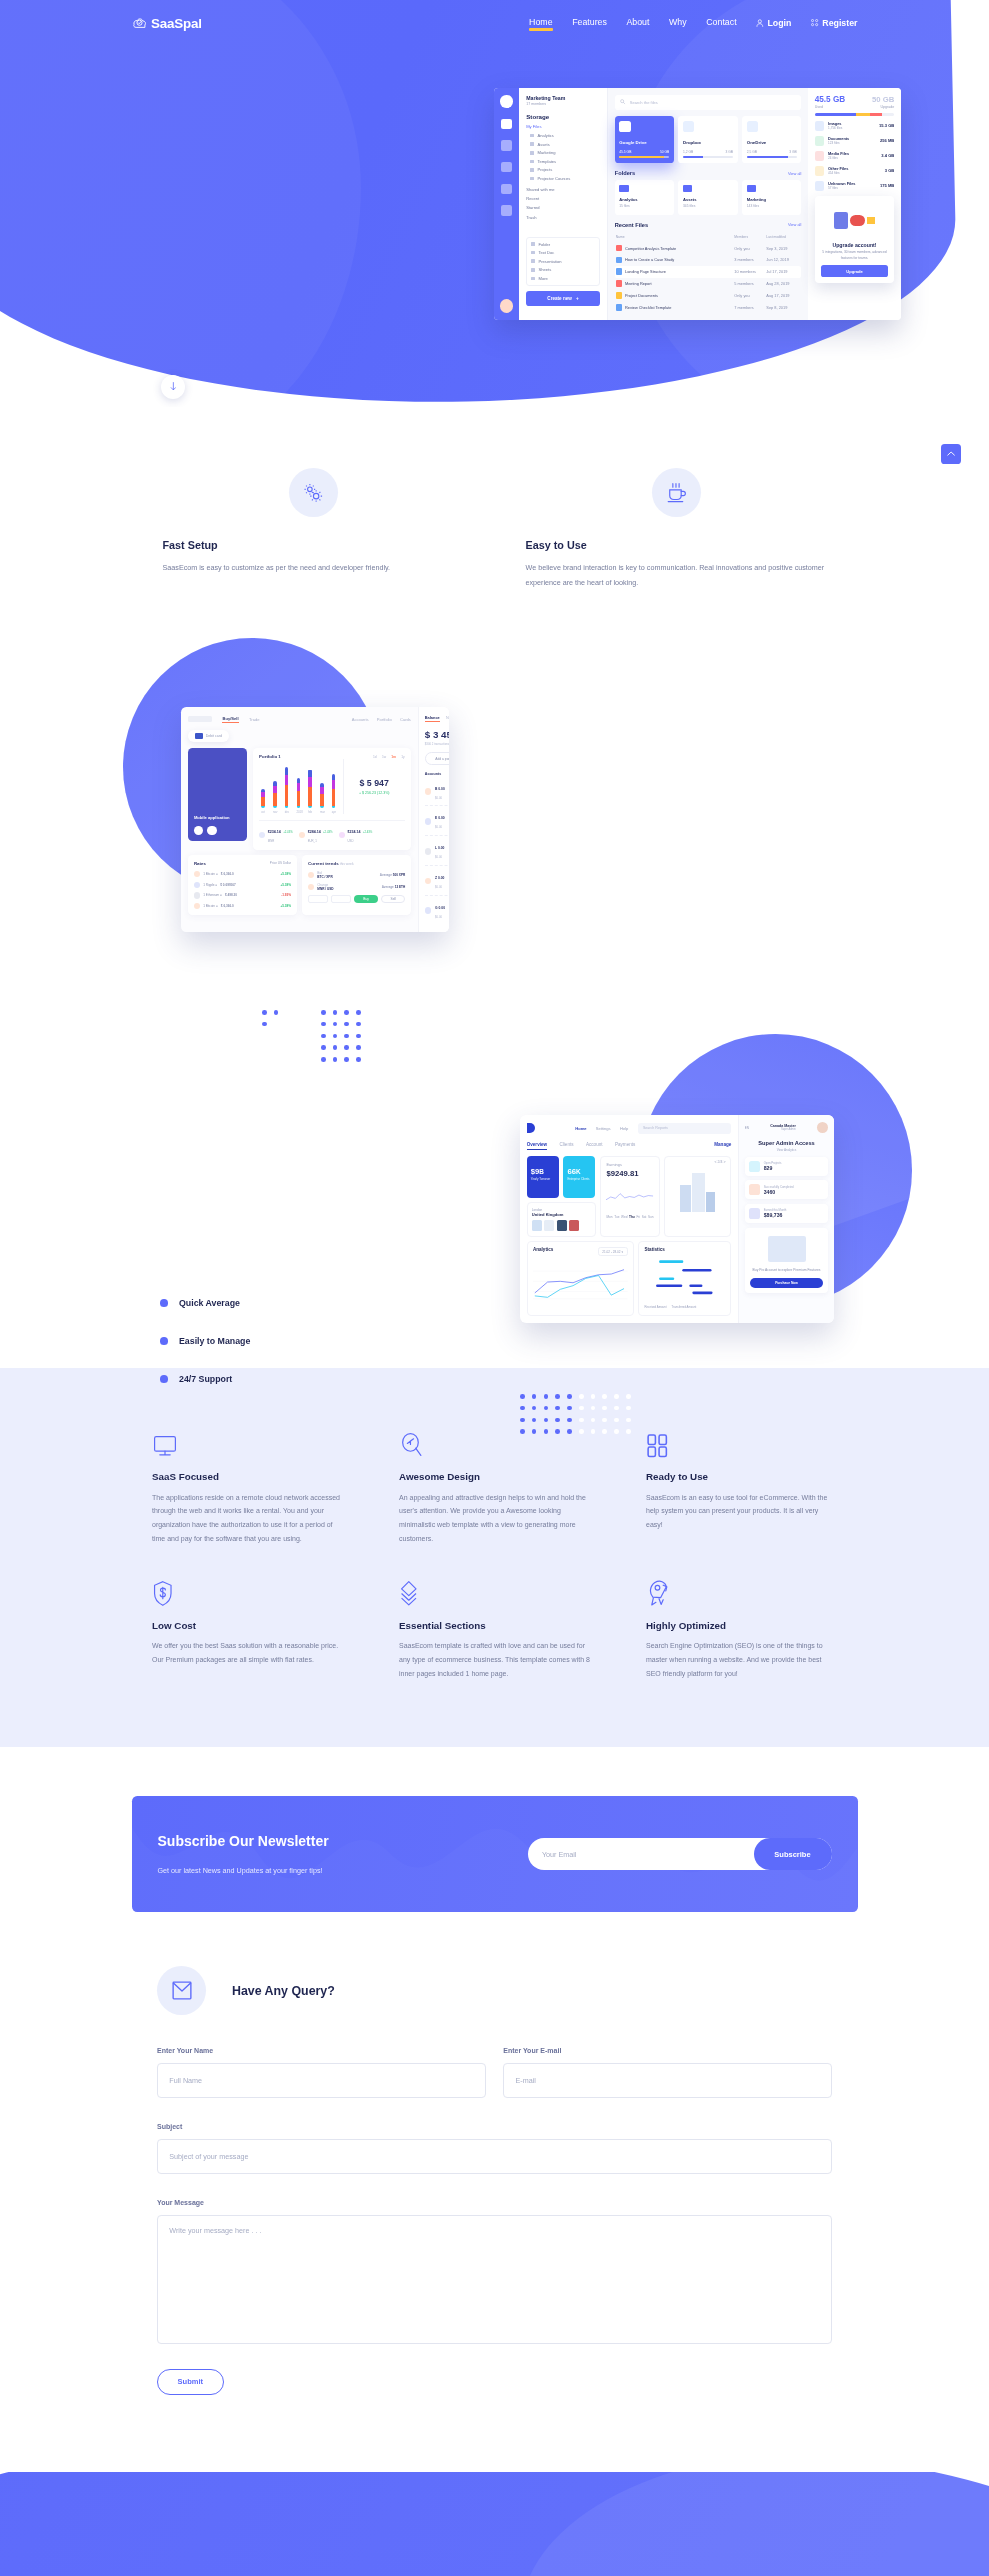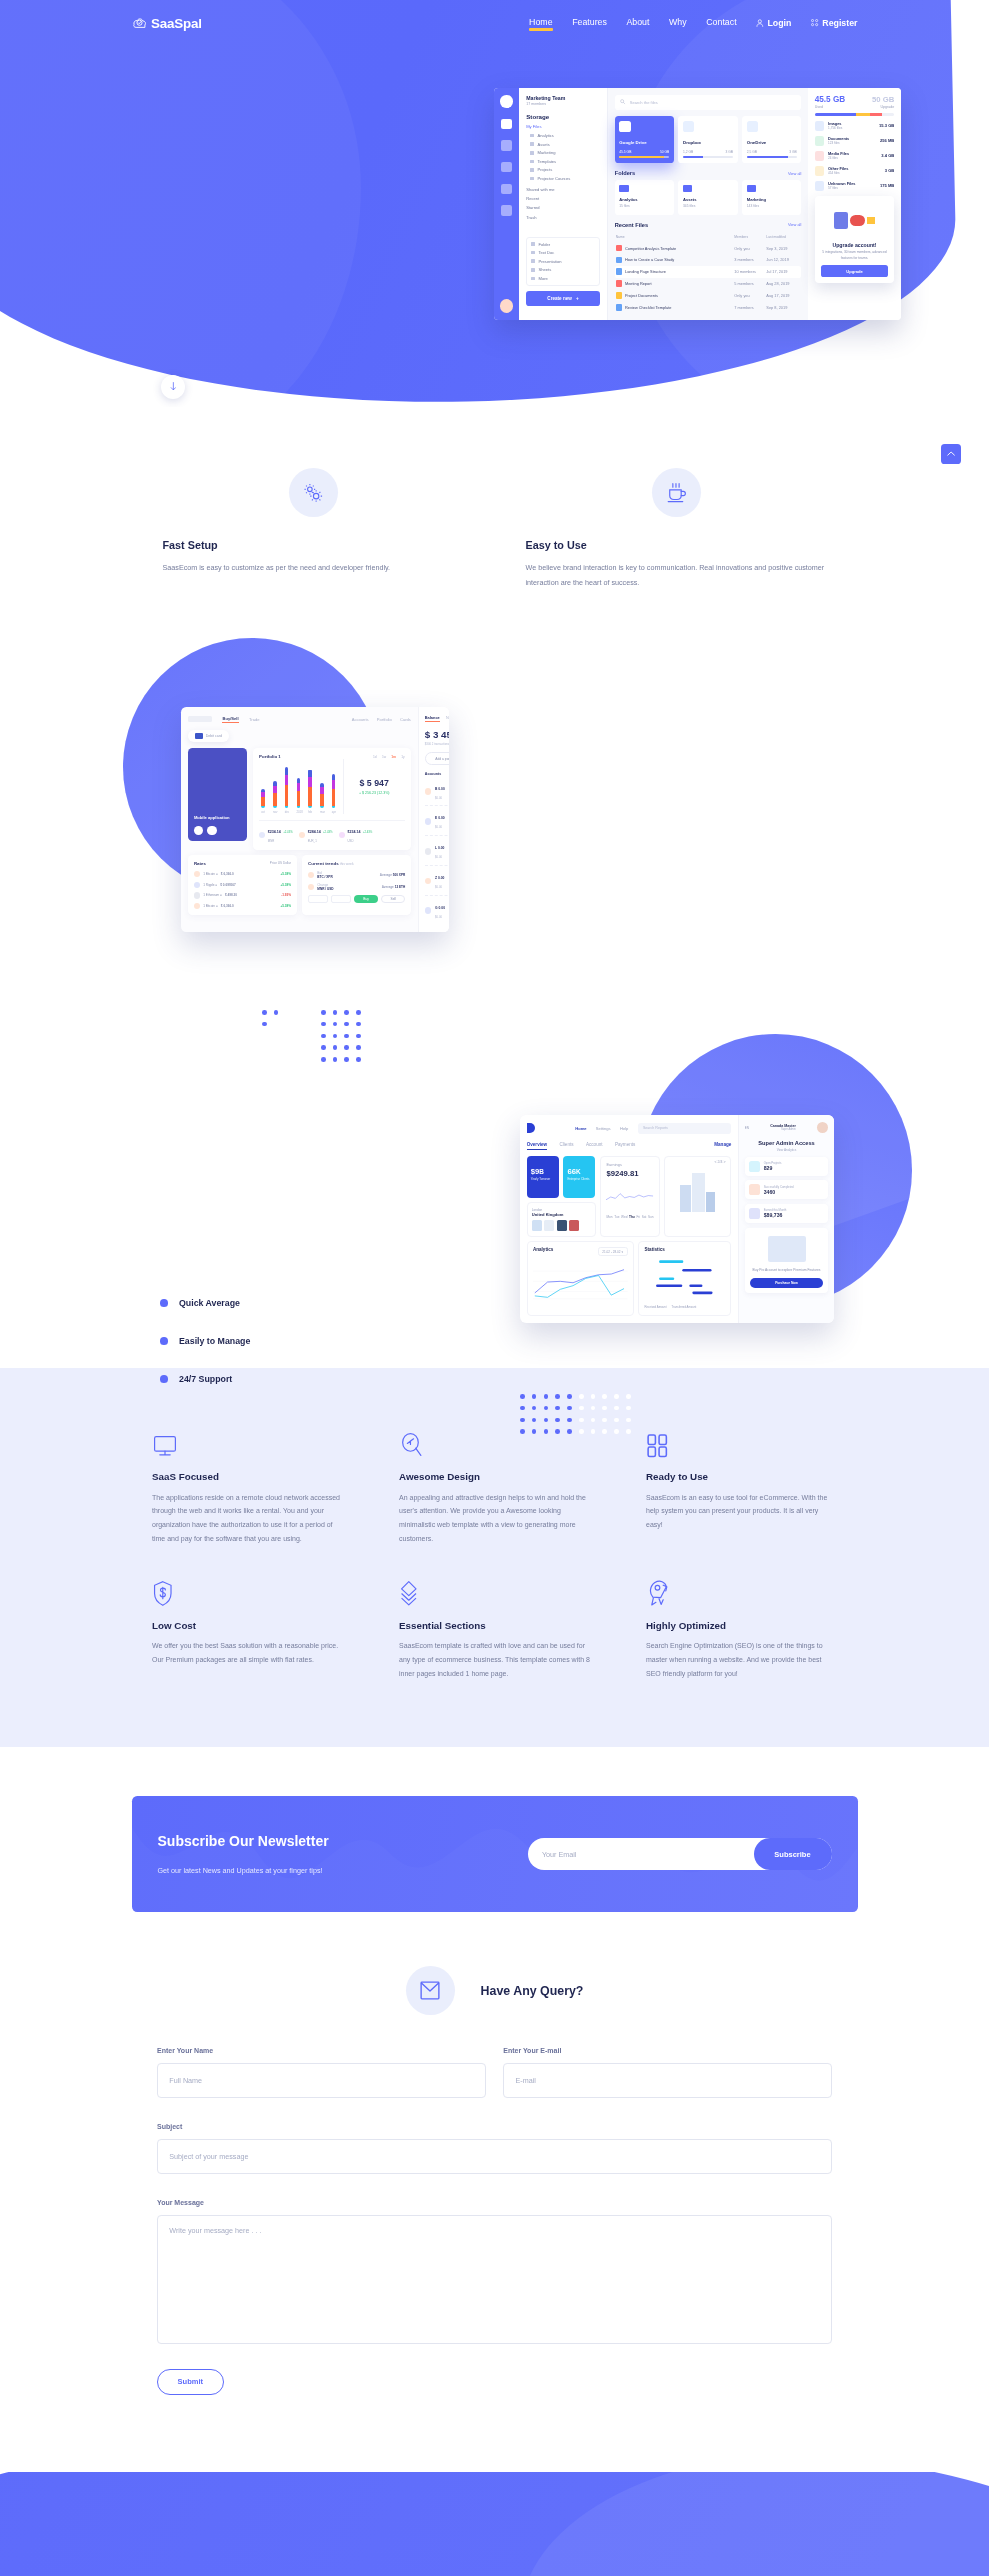--- a/index.html
+++ b/index.html
@@ -346,21 +346,21 @@
   .news-form input::placeholder{color:#a6acc4;}
   .news-sub{
     width:78px;height:32px;border:0;border-radius:17.5px;
     background:#5d6bfb;color:#fff;font-size:7.5px;font-weight:700;
     font-family:inherit;cursor:pointer;
   }
 
   
   .sec-contact{background:#fff;padding:54px 0 77px;}
   .contact{width:675px;margin:0 auto;}
-  .q-head{display:flex;align-items:center;gap:26px;justify-content:center;}
+  .q-head{display:flex;align-items:center;gap:26px;}
   .q-ico{width:49px;height:49px;border-radius:50%;background:#eaeefc;display:flex;align-items:center;justify-content:center;flex:none;}
   .q-title{font-size:12.4px;font-weight:700;color:#1f2550;}
   .f-row{display:flex;gap:17.5px;margin-top:32px;}
   .f-grp{flex:1;}
   .f-lab{font-size:7px;font-weight:700;color:#6a719a;margin-bottom:8.8px;display:block;}
   .f-in{
     width:100%;height:35px;border:0.5px solid #e2e5f0;border-radius:4.1px;
     padding:0 11.3px;font-family:inherit;font-size:7.2px;color:#3a4168;outline:0;background:#fff;
   }
   .f-in::placeholder{color:#a6acc4;}
@@ -743,21 +743,21 @@
       <div class="col">
         <div class="f3-ico">
           <svg width="25" height="24" viewBox="0 0 48 46" fill="none" stroke="#5d6bfb" stroke-width="2.2" stroke-linecap="round">
             <path d="M17 5 V12 M23 5 V12 M29 5 V12"></path>
             <path d="M11 17 H33 V28 C33 32.5 29.5 35.5 25 35.5 H19 C14.5 35.5 11 32.5 11 28 Z"></path>
             <path d="M33 20 H37 C39.5 20 41 21.8 41 24 C41 26.2 39.5 28 37 28 H33"></path>
             <path d="M8 39.5 H36"></path>
           </svg>
         </div>
         <h3 class="f3-h">Easy to Use</h3>
-        <p class="f3-p">We believe brand interaction is key to communication. Real innovations and positive customer interaction are the heart of success.</p>
+        <p class="f3-p">We believe brand interaction is key to communication. Real innovations and positive customer experience are the heart of looking.</p>
       </div>
     </div>
   </section>
 
   <section class="show1">
     <div class="show1-blob"></div>
     <div class="show1-blob2"></div>
 
     <div class="show1-mock">
       <div class="am">

